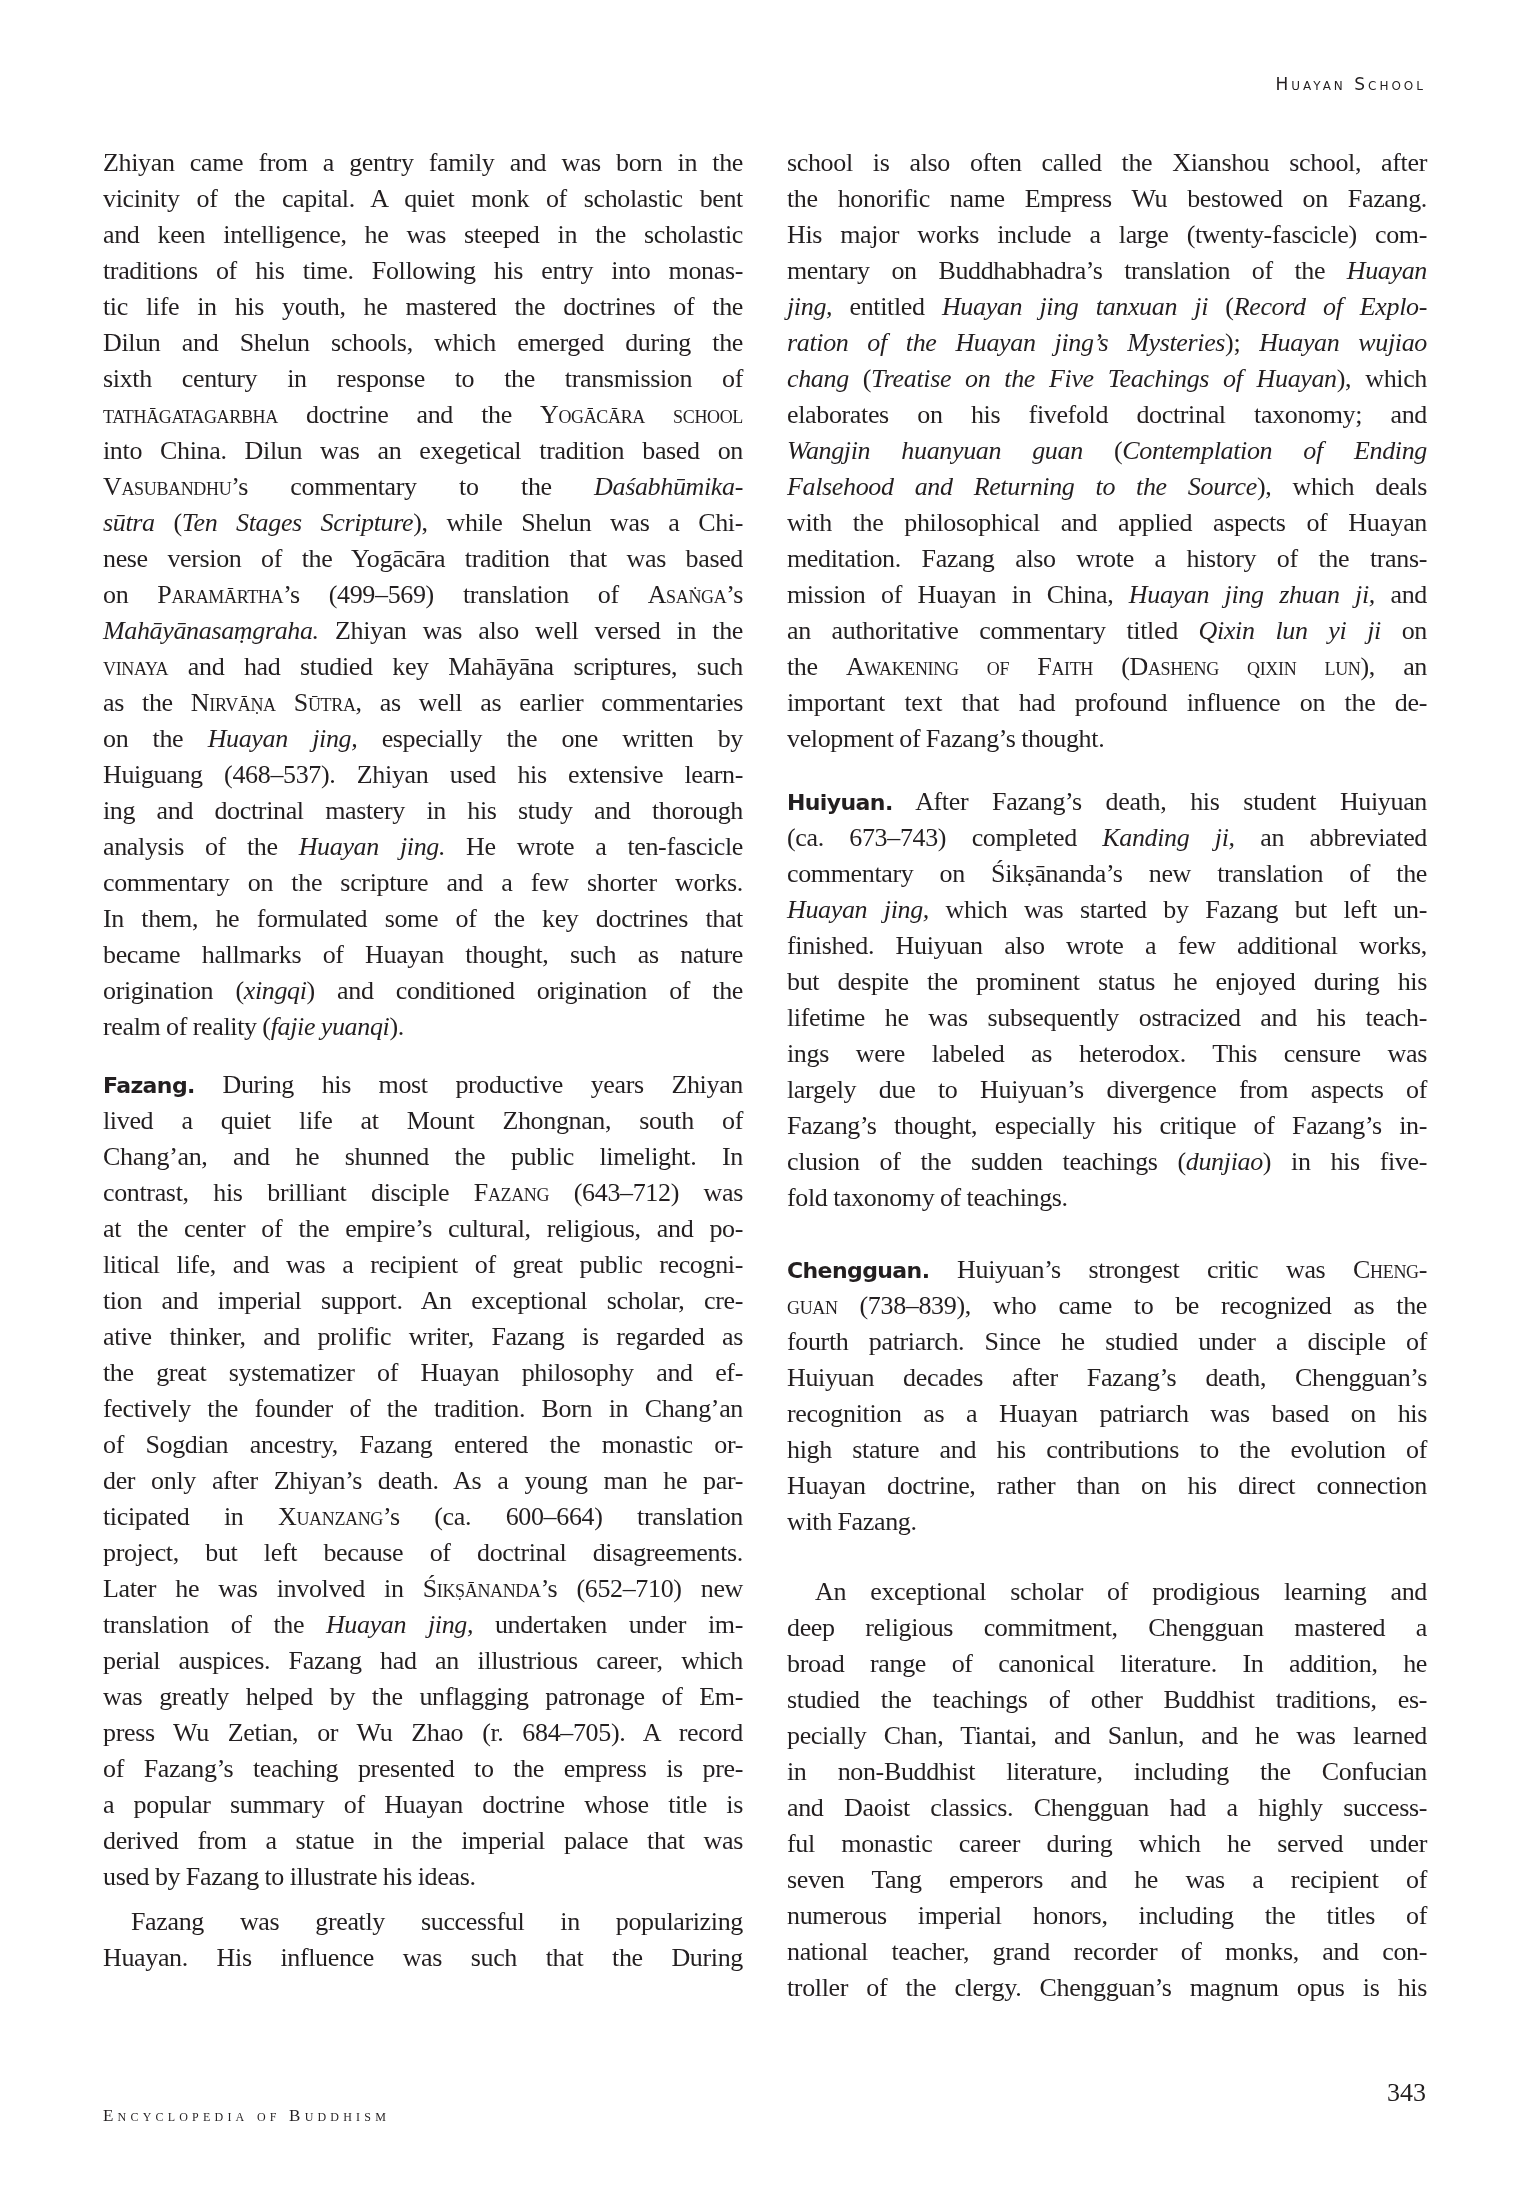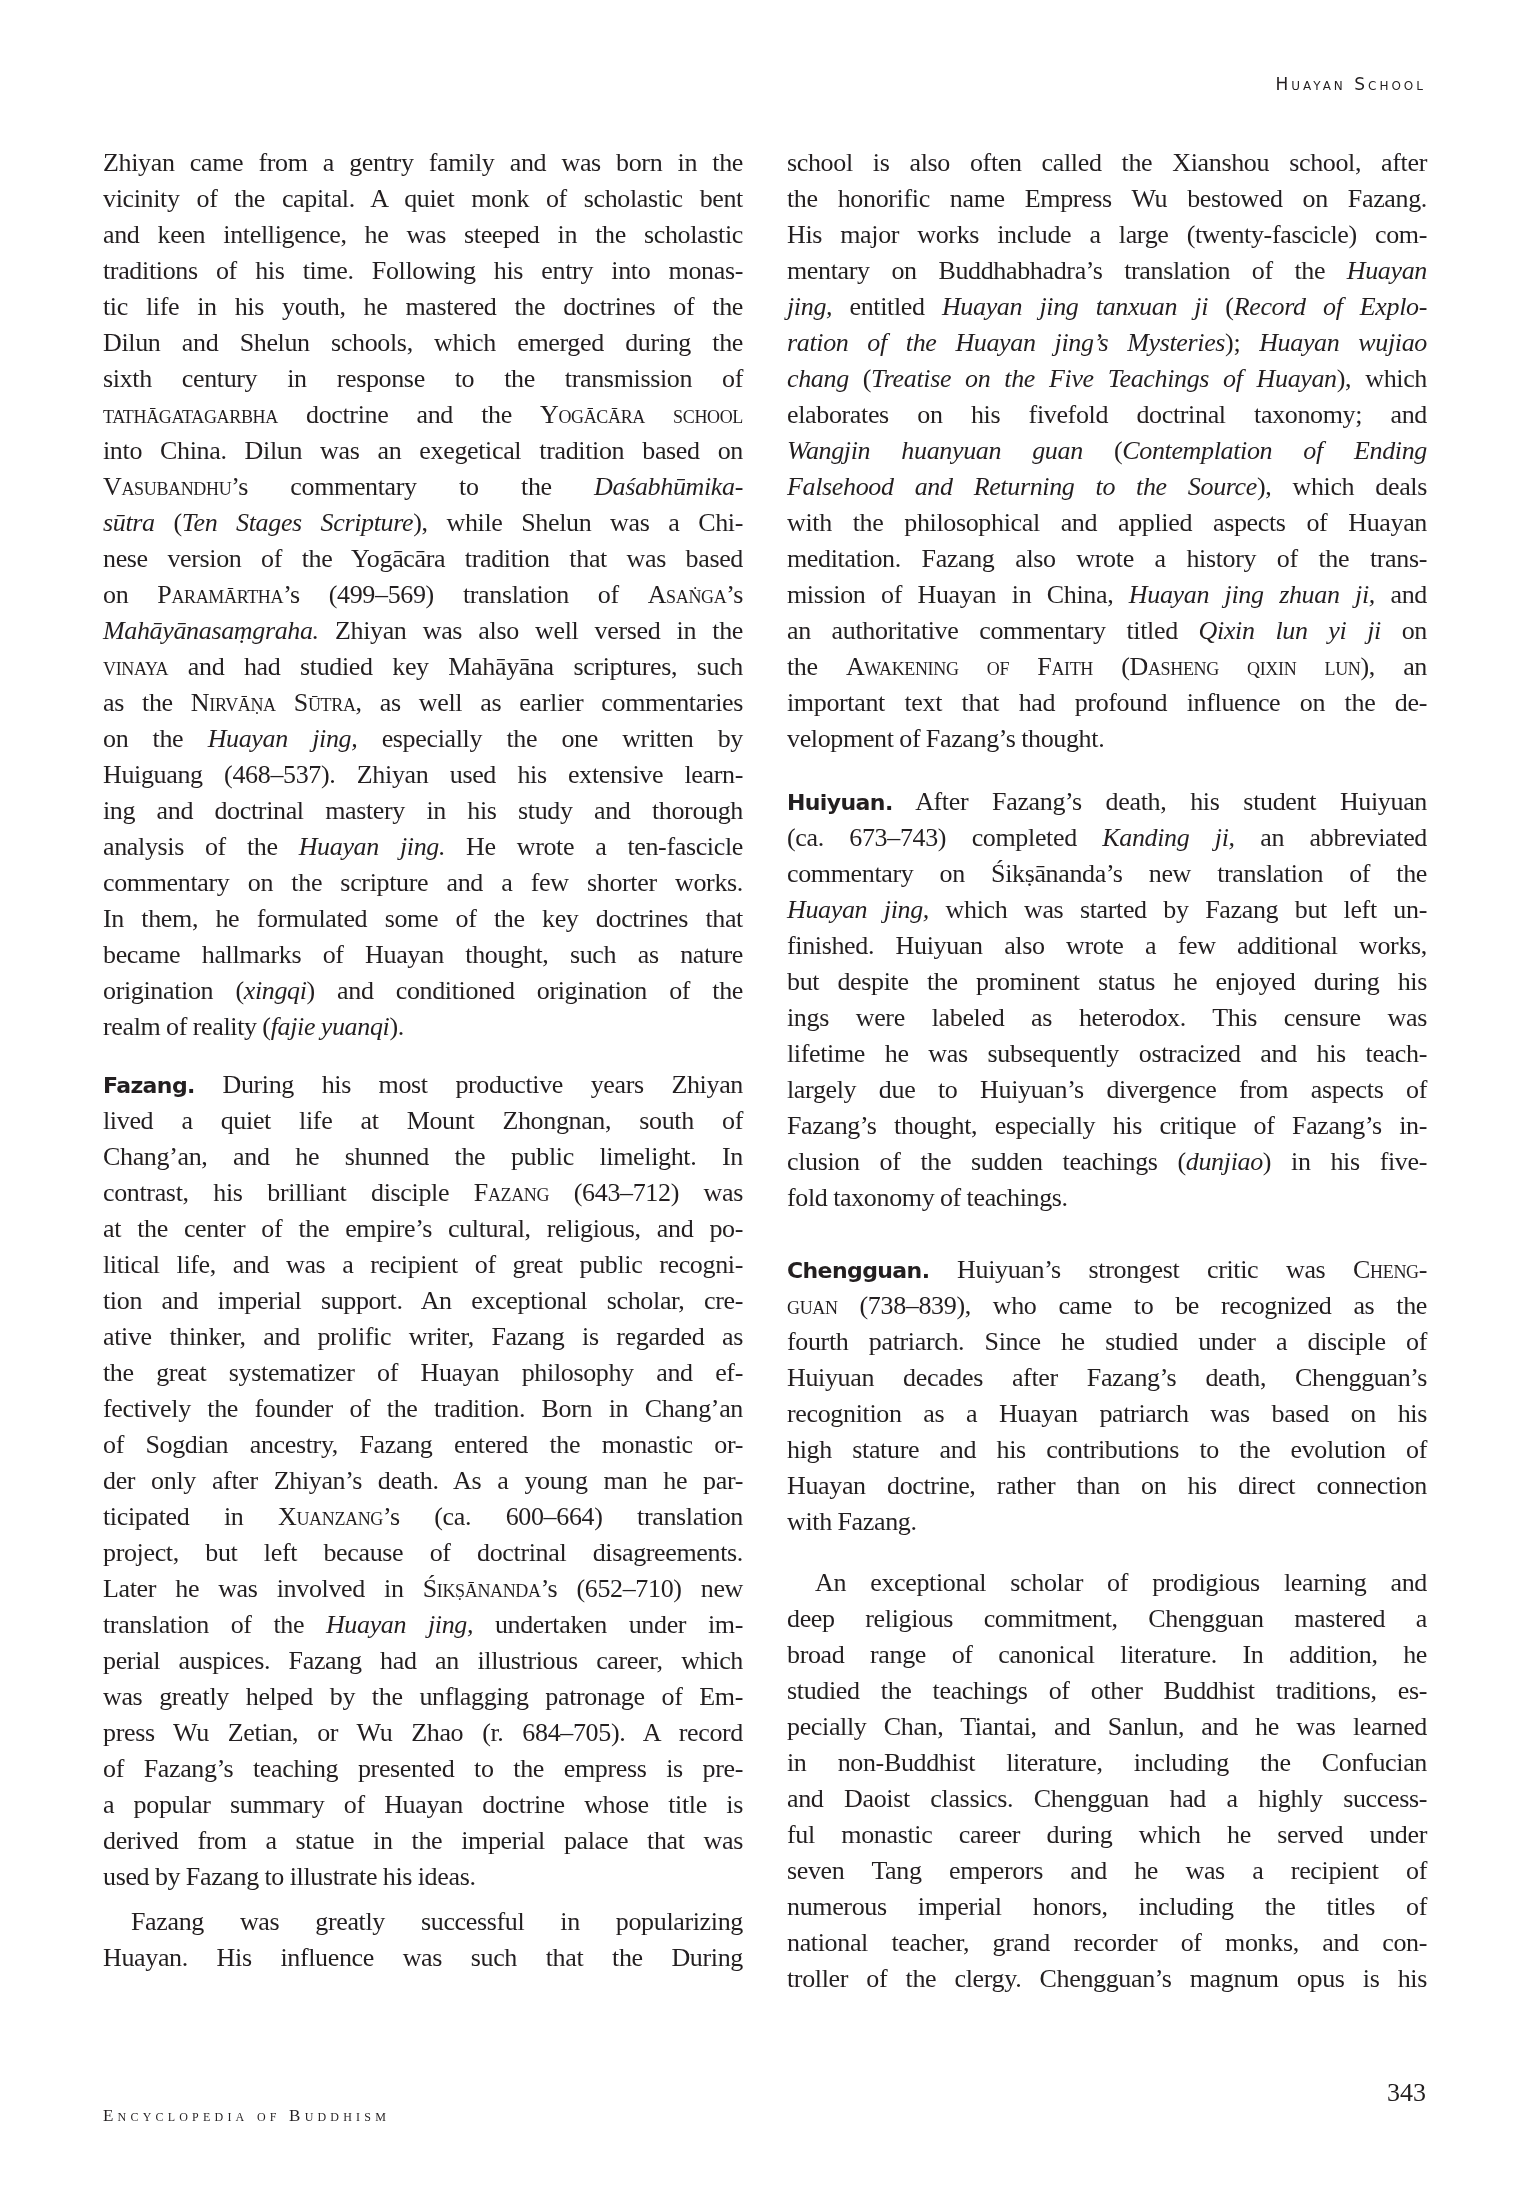--- a/index.html
+++ b/index.html
@@ -112,35 +112,35 @@
     <div class="line"><span>an authoritative commentary titled </span><span class="it">Qixin lun yi ji</span><span> on</span></div>
     <div class="line"><span>the </span><span class="scc">Awakening of Faith</span><span> (</span><span class="scc">Dasheng qixin lun</span><span>), an</span></div>
     <div class="line"><span>important text that had profound influence on the de-</span></div>
     <div class="line last"><span>velopment of Fazang’s thought.</span></div>
     <div class="line" style="margin-top: 27px;"><span class="hd">Huiyuan.</span><span> After Fazang’s death, his student Huiyuan</span></div>
     <div class="line"><span>(ca. 673–743) completed </span><span class="it">Kanding ji,</span><span> an abbreviated</span></div>
     <div class="line"><span>commentary on Śikṣānanda’s new translation of the</span></div>
     <div class="line"><span class="it">Huayan jing,</span><span> which was started by Fazang but left un-</span></div>
     <div class="line"><span>finished. Huiyuan also wrote a few additional works,</span></div>
     <div class="line"><span>but despite the prominent status he enjoyed during his</span></div>
+    <div class="line"><span>lifetime he was subsequently ostracized and his teach-</span></div>
     <div class="line"><span>ings were labeled as heterodox. This censure was</span></div>
-    <div class="line"><span>lifetime he was subsequently ostracized and his teach-</span></div>
     <div class="line"><span>largely due to Huiyuan’s divergence from aspects of</span></div>
     <div class="line"><span>Fazang’s thought, especially his critique of Fazang’s in-</span></div>
     <div class="line"><span>clusion of the sudden teachings (</span><span class="it">dunjiao</span><span>) in his five-</span></div>
     <div class="line last"><span>fold taxonomy of teachings.</span></div>
     <div class="line" style="margin-top: 36px;"><span class="hd">Chengguan.</span><span> Huiyuan’s strongest critic was </span><span class="scc">Cheng-</span></div>
     <div class="line"><span class="sc">guan</span><span> (738–839), who came to be recognized as the</span></div>
     <div class="line"><span>fourth patriarch. Since he studied under a disciple of</span></div>
     <div class="line"><span>Huiyuan decades after Fazang’s death, Chengguan’s</span></div>
     <div class="line"><span>recognition as a Huayan patriarch was based on his</span></div>
     <div class="line"><span>high stature and his contributions to the evolution of</span></div>
     <div class="line"><span>Huayan doctrine, rather than on his direct connection</span></div>
     <div class="line last"><span>with Fazang.</span></div>
-    <div class="line indent" style="margin-top: 25px;"><span>An exceptional scholar of prodigious learning and</span></div>
+    <div class="line indent" style="margin-top: 34px;"><span>An exceptional scholar of prodigious learning and</span></div>
     <div class="line"><span>deep religious commitment, Chengguan mastered a</span></div>
     <div class="line"><span>broad range of canonical literature. In addition, he</span></div>
     <div class="line"><span>studied the teachings of other Buddhist traditions, es-</span></div>
     <div class="line"><span>pecially Chan, Tiantai, and Sanlun, and he was learned</span></div>
     <div class="line"><span>in non-Buddhist literature, including the Confucian</span></div>
     <div class="line"><span>and Daoist classics. Chengguan had a highly success-</span></div>
     <div class="line"><span>ful monastic career during which he served under</span></div>
     <div class="line"><span>seven Tang emperors and he was a recipient of</span></div>
     <div class="line"><span>numerous imperial honors, including the titles of</span></div>
     <div class="line"><span>national teacher, grand recorder of monks, and con-</span></div>

